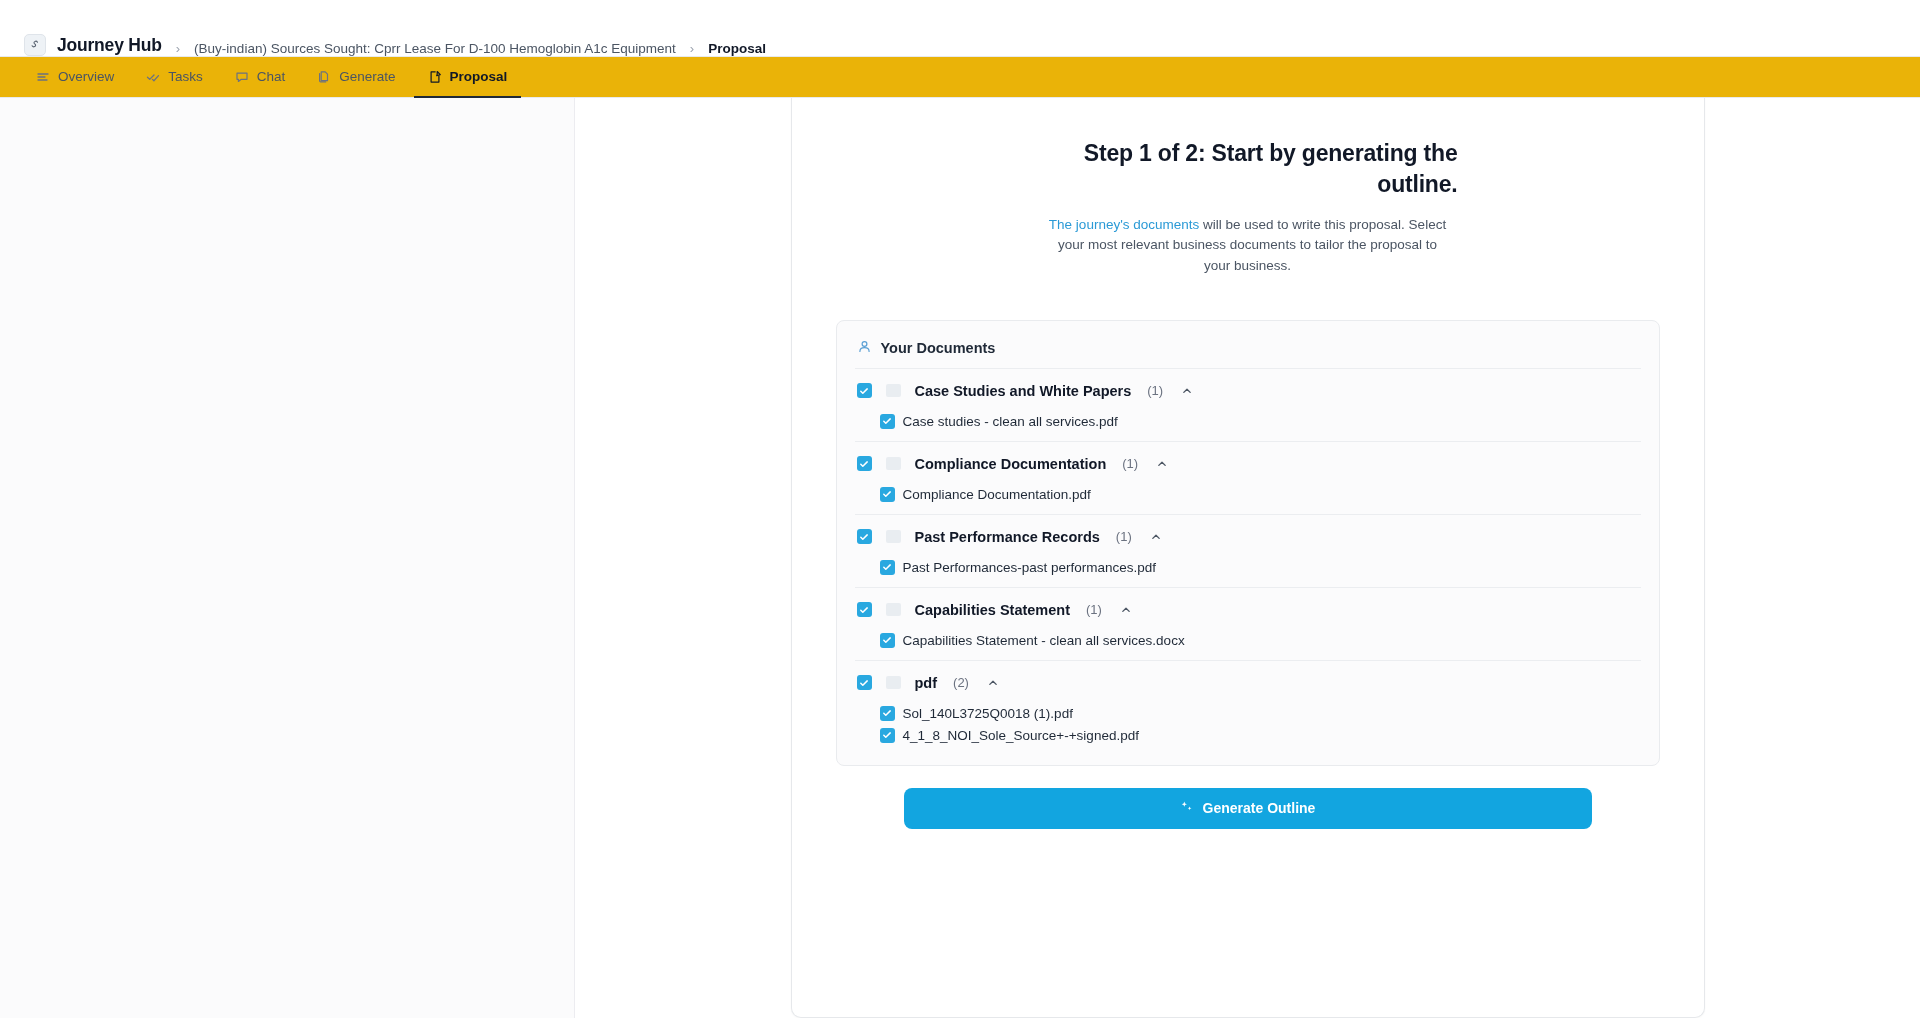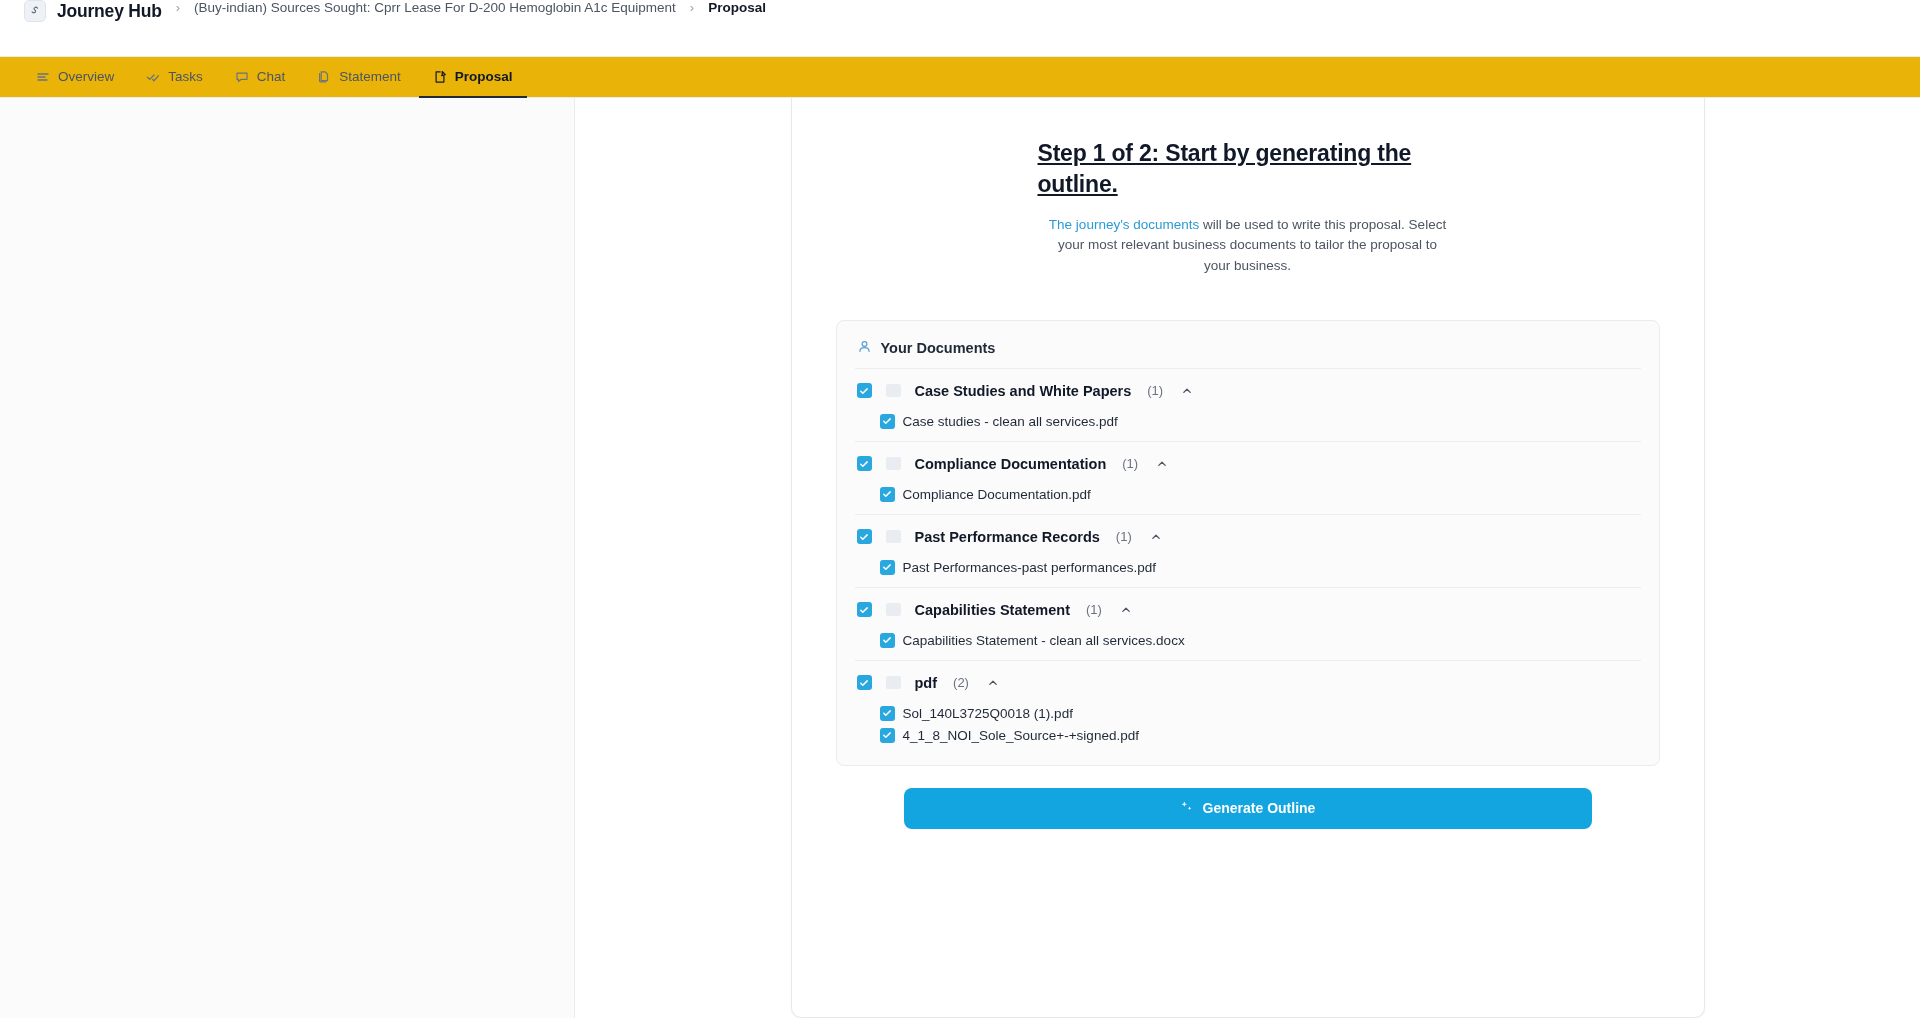--- a/index.html
+++ b/index.html
@@ -9,21 +9,21 @@
     background: #ffffff;
     font-family: "Liberation Sans", sans-serif;
     color: #1f2937;
     overflow: hidden;
   }
 
   
   .topbar {
     height: 57px;
     display: flex;
-    align-items: flex-start;
+    align-items: flex-end;
     padding: 0 24px;
     border-bottom: 1px solid #e8eaed;
     background: #fff;
   }
   .brand {
     display: flex;
     align-items: center;
     gap: 11px;
   }
   .brand-logo {
@@ -115,25 +115,24 @@
     background: #fff;
     padding: 40px 44px 24px 44px;
     box-shadow: 0 1px 2px rgba(16,24,40,0.03);
   }
 
   .step-title {
     font-size: 23px;
     line-height: 1.33;
     font-weight: 700;
     color: #111827;
-    text-align: left;
+    text-align: right;
     margin: 0 auto;
     max-width: 420px;
     letter-spacing: -0.2px;
-    text-decoration: underline;
   }
   .step-sub {
     margin: 16px auto 0;
     max-width: 400px;
     text-align: center;
     font-size: 13.5px;
     line-height: 1.5;
     color: #4b5563;
   }
   .link {
@@ -249,21 +248,21 @@
 <div class="topbar">
   <div class="brand">
     <div class="brand-logo">
       <svg width="12" height="12" viewBox="0 0 12 12" fill="none" aria-hidden="true">
         <path d="M8.5 3.2C8 2.4 6.9 2 6 2.4 4.8 2.9 4.6 4.4 5.8 5c1.2.6 1 2.1-.2 2.6-.9.4-2 0-2.5-.8" stroke="#5b6573" stroke-width="1.1" stroke-linecap="round" fill="none"></path>
       </svg>
     </div>
     <div class="brand-name">Journey Hub</div>
   </div>
   <div class="crumb-sep">›</div>
-  <div class="crumb">(Buy-indian) Sources Sought: Cprr Lease For D-200 Hemoglobin A1c Equipment</div>
+  <div class="crumb">(Buy-indian) Sources Sought: Cprr Lease For D-100 Hemoglobin A1c Equipment</div>
   <div class="crumb-sep">›</div>
   <div class="crumb-current">Proposal</div>
 </div>
 
 <div class="tabs">
   <div class="tab">
     <span class="ic">
       <svg width="14" height="14" viewBox="0 0 14 14" fill="none" aria-hidden="true">
         <path d="M2 4h10M2 7h7M2 10h9" stroke="currentColor" stroke-width="1.3" stroke-linecap="round"></path>
       </svg>
@@ -290,21 +289,21 @@
     <span>Chat</span>
   </div>
 
   <div class="tab">
     <span class="ic">
       <svg width="14" height="14" viewBox="0 0 14 14" fill="none" aria-hidden="true">
         <path d="M4.2 1.8h4l2.3 2.3v6.6H4.2z" stroke="currentColor" stroke-width="1.2" stroke-linejoin="round" fill="none"></path>
         <path d="M2.6 3.6v7.2c0 .6.5 1.1 1.1 1.1h5" stroke="currentColor" stroke-width="1.2" stroke-linecap="round" fill="none"></path>
       </svg>
     </span>
-    <span>Statement</span>
+    <span>Generate</span>
   </div>
 
   <div class="tab active">
     <span class="ic">
       <svg width="14" height="14" viewBox="0 0 14 14" fill="none" aria-hidden="true">
         <path d="M7.6 1.9H3.1v10.2h7.8V5.6" stroke="currentColor" stroke-width="1.2" stroke-linejoin="round" fill="none"></path>
         <path d="M9.2 1.5l3.1 3.1-3.6 1.1.5-1.6z" stroke="currentColor" stroke-width="1.2" stroke-linejoin="round" fill="none"></path>
       </svg>
     </span>
     <span>Proposal</span>

